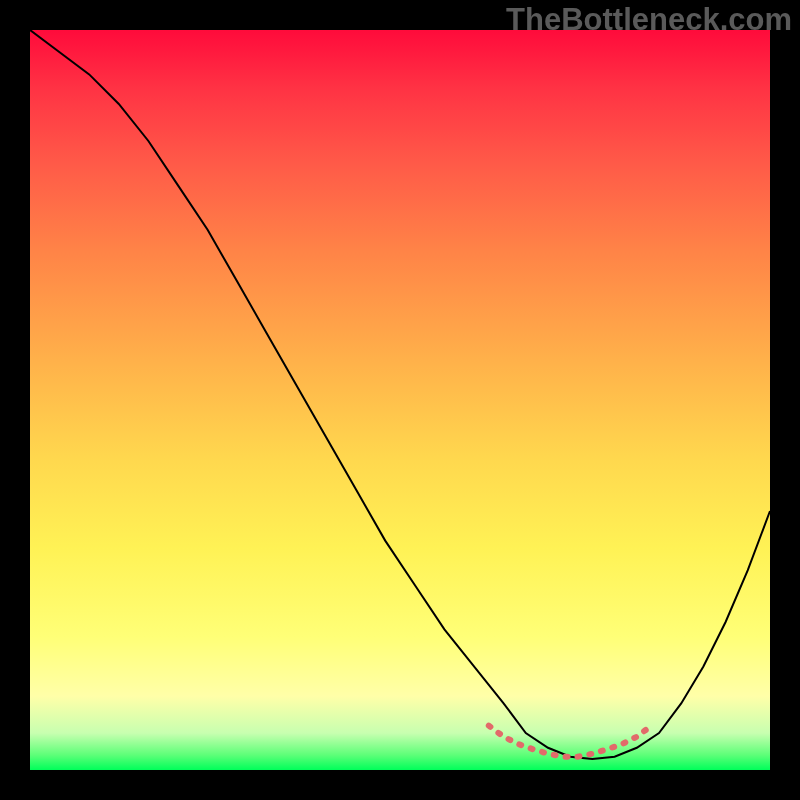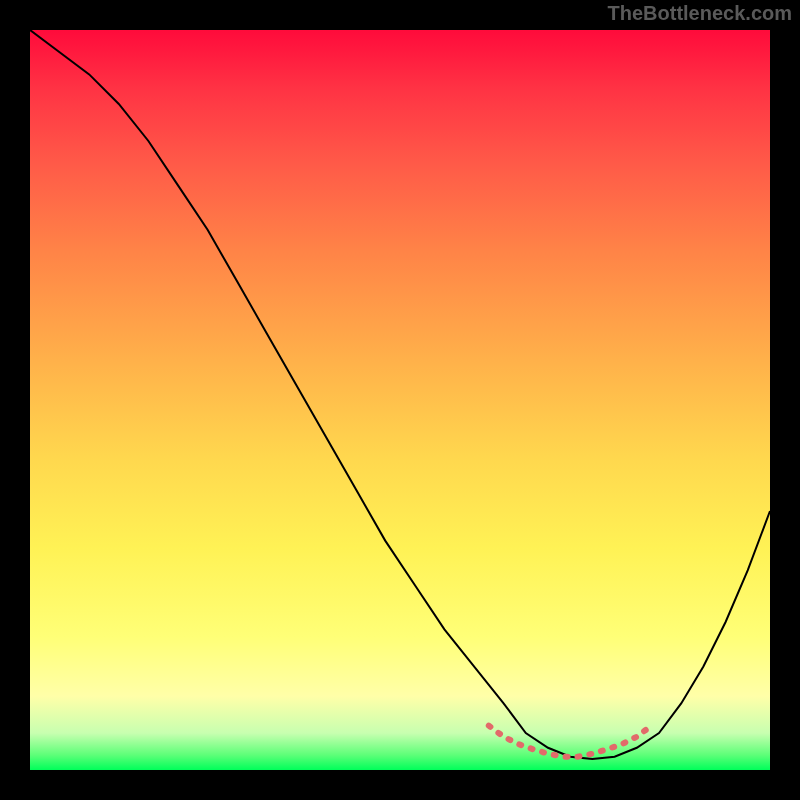--- a/index.html
+++ b/index.html
@@ -9,21 +9,21 @@
     background: #000;
     position: relative;
     overflow: hidden;
   }
   .watermark {
     position: absolute;
     top: 2px;
     right: 8px;
     color: #5a5a5a;
     font-family: Arial, sans-serif;
-    font-size: 20px;
+    font-size: 31px;
     font-weight: bold;
     z-index: 10;
     text-align: center;
   }
   .plot-area {
     position: absolute;
     left: 30px;
     top: 30px;
     width: 740px;
     height: 740px;

